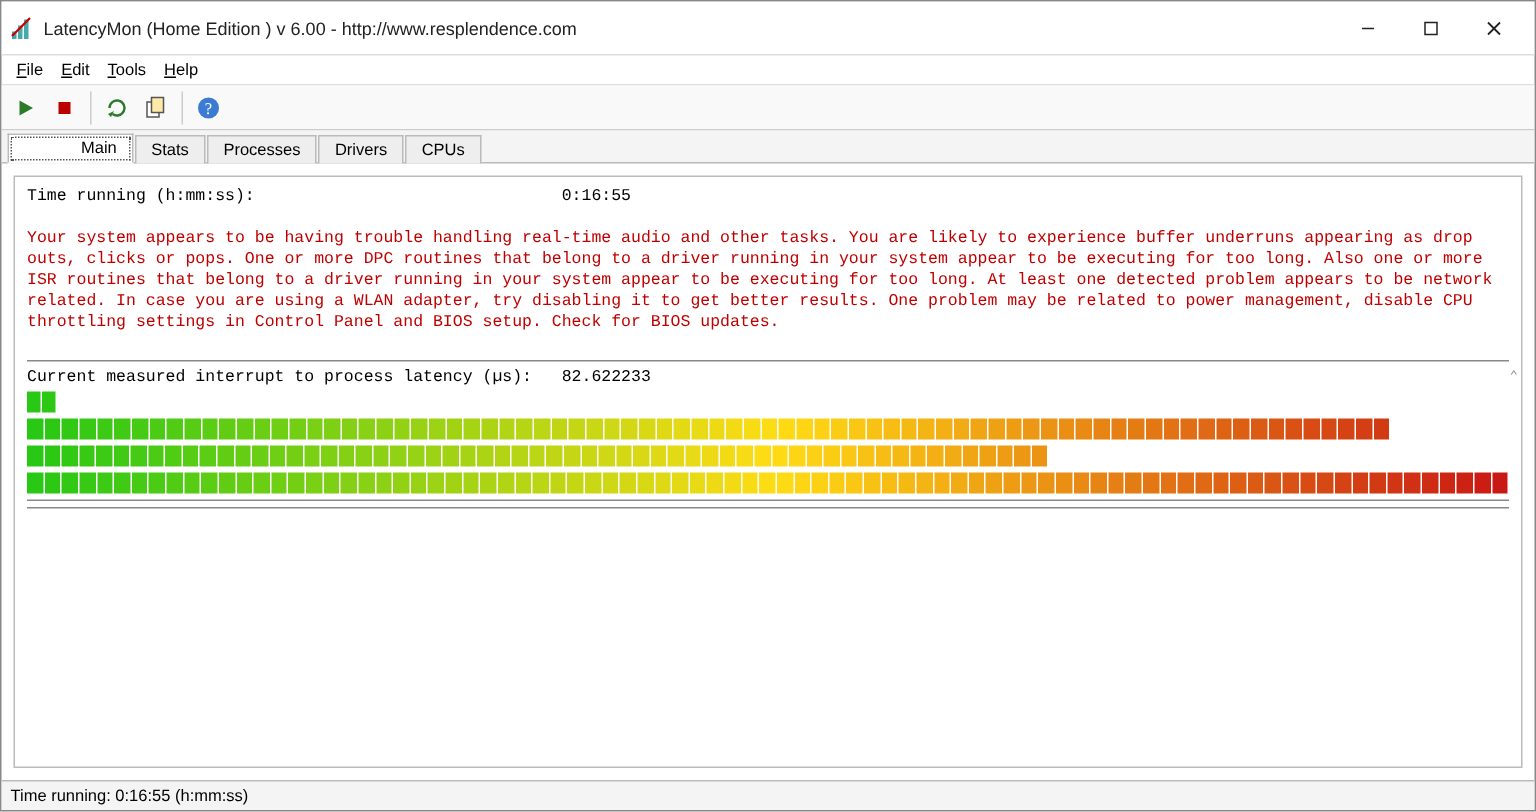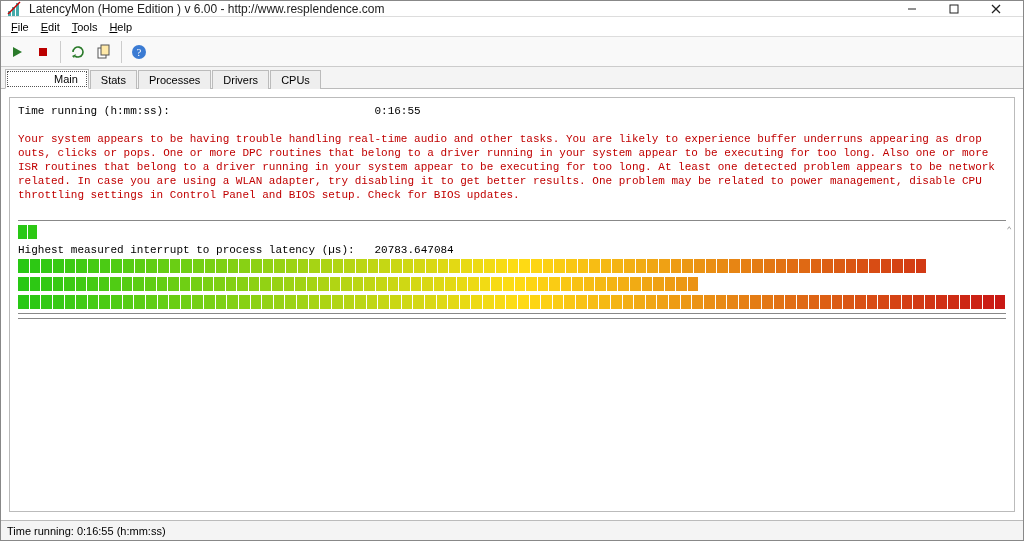--- a/index.html
+++ b/index.html
@@ -8,21 +8,21 @@
   font-size: 11px;
   background: #fff;
   width: 1024px;
   height: 541px;
   overflow: hidden;
   display: flex;
   flex-direction: column;
   border: 1px solid #888;
 }
 .titlebar {
-  height: 16px;
+  height: 36px;
   display: flex;
   align-items: center;
   padding: 0 6px;
   background: #fff;
   border-bottom: 1px solid #ddd;
 }
 .titlebar .app-icon {
   width: 16px; height: 16px; margin-right: 6px;
   display: inline-block;
 }
@@ -251,28 +251,28 @@
   <div class="content-inner">
 
     <div class="metric-row"><span>Time running (h:mm:ss):</span><span id="pad-tr">                               </span><span>0:16:55</span></div>
     <br>
 
     <div class="warning">Your system appears to be having trouble handling real-time audio and other tasks. You are likely to experience buffer underruns appearing as drop outs, clicks or pops. One or more DPC routines that belong to a driver running in your system appear to be executing for too long. Also one or more ISR routines that belong to a driver running in your system appear to be executing for too long. At least one detected problem appears to be network related. In case you are using a WLAN adapter, try disabling it to get better results. One problem may be related to power management, disable CPU throttling settings in Control Panel and BIOS setup. Check for BIOS updates.</div>
     <span class="scroll-arrow">⌃</span>
     <br>
     <hr>
 
+    <div class="metric-row"><span>Current measured interrupt to process latency (µs):</span><span id="pad-ci">   </span><span>82.622233</span></div>
     <div class="bar-wrap">
         <div class="bar-fill" id="bar-ci" style="width: 2%;">
           <div class="bar-seg" style="background: rgb(40, 200, 20);"></div>
           <div class="bar-seg" style="background: rgb(45, 200, 20);"></div>
         </div>
       </div>
 
-    <div class="metric-row"><span>Highest measured interrupt to process latency (µs):</span><span id="pad-hi">   </span><span>20783.647084</span></div>
     <div class="bar-wrap">
         <div class="bar-fill" id="bar-hi" style="width: 92%;">
           <div class="bar-seg" style="background: rgb(40, 200, 20);"></div>
           <div class="bar-seg" style="background: rgb(45, 200, 20);"></div>
           <div class="bar-seg" style="background: rgb(50, 201, 20);"></div>
           <div class="bar-seg" style="background: rgb(55, 201, 20);"></div>
           <div class="bar-seg" style="background: rgb(60, 202, 20);"></div>
           <div class="bar-seg" style="background: rgb(65, 202, 20);"></div>
           <div class="bar-seg" style="background: rgb(70, 203, 20);"></div>
           <div class="bar-seg" style="background: rgb(75, 203, 20);"></div>

